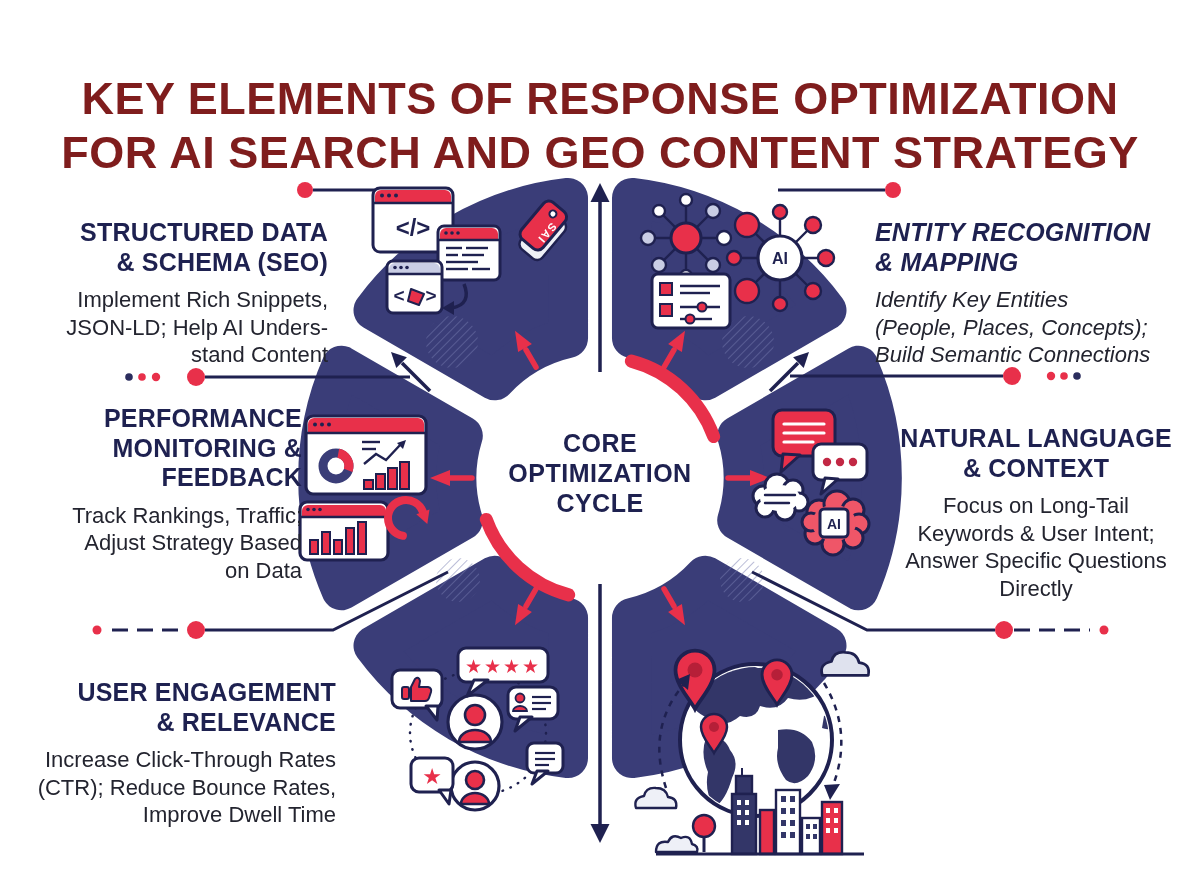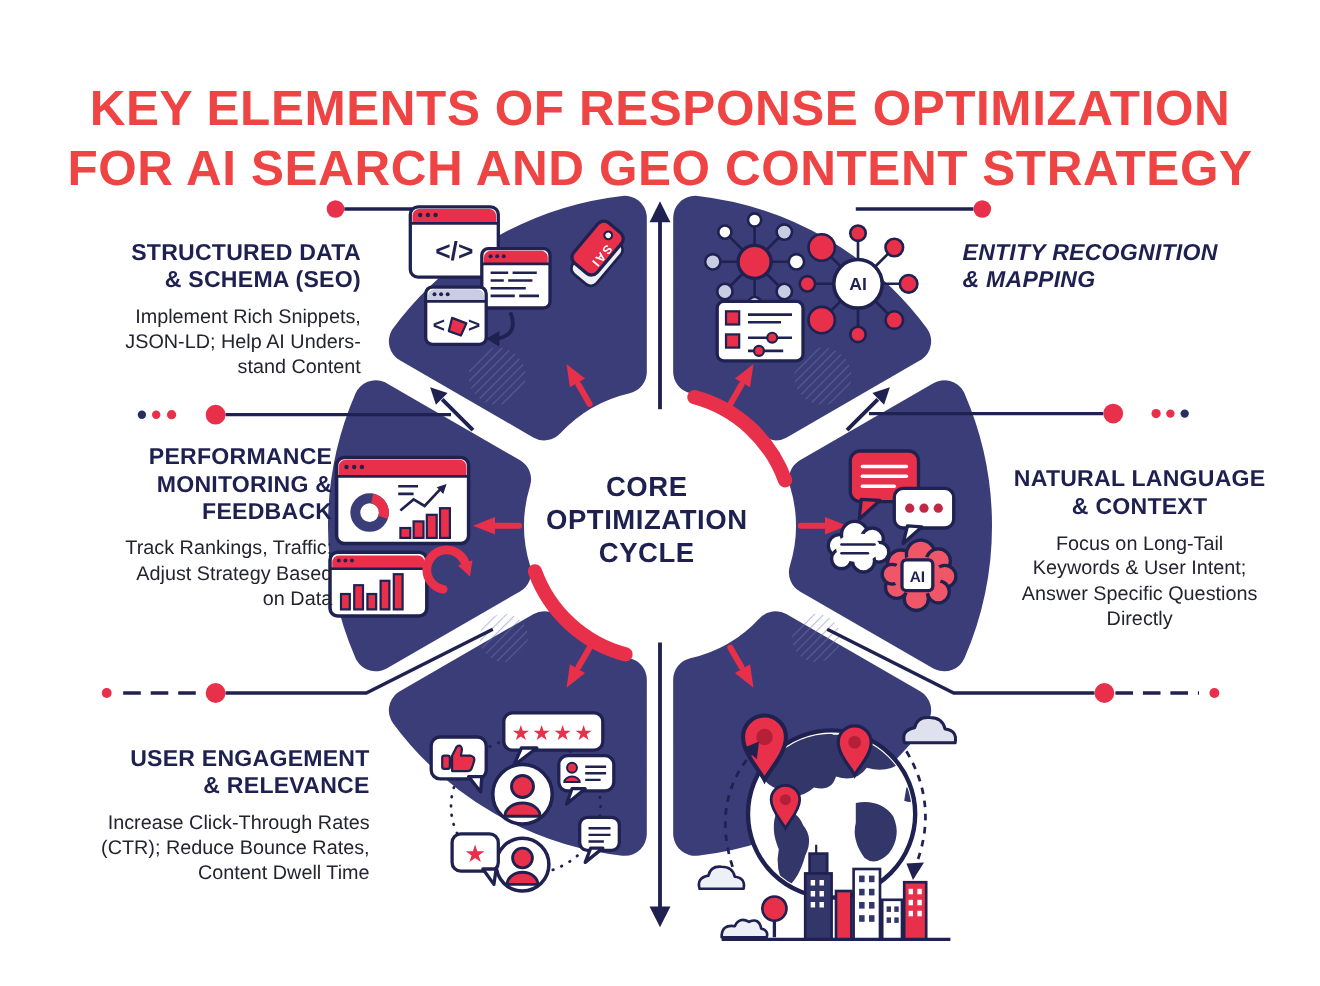--- a/index.html
+++ b/index.html
@@ -2,35 +2,35 @@
 <html><head>
 <meta charset="utf-8">
 <style>
   html,body { margin:0; padding:0; background:#ffffff; }
   .canvas {
     position:relative; width:1200px; height:896px; background:#ffffff;
     font-family:"Liberation Sans", sans-serif; overflow:hidden;
   }
   .title {
     position:absolute; top:42px; left:0; width:1200px; text-align:center;
-    font-weight:bold; font-size:45px; line-height:1.2; color:#ef4444;
+    font-weight:bold; font-size:45px; line-height:1.2; color:#7f1d1d;
     letter-spacing:0.5px; white-space:pre-line;
   }
   .center-label {
-    position:absolute; left:486px; top:428px; width:204px; text-align:center;
+    position:absolute; left:498px; top:428px; width:204px; text-align:center;
     font-weight:bold; font-size:25px; line-height:1.2; color:#1e2150;
     letter-spacing:0.5px; white-space:pre-line;
   }
   .section { position:absolute; }
   .section h2 {
-    margin:0 0 9px 0; font-size:21px; font-weight:bold; color:#1e2150;
+    margin:0 0 9px 0; font-size:25px; font-weight:bold; color:#1e2150;
     line-height:1.18; white-space:pre-line; letter-spacing:0.2px;
   }
   .section p {
-    margin:0; font-size:18px; color:#23242f; line-height:1.26; white-space:pre-line;
+    margin:0; font-size:22px; color:#23242f; line-height:1.26; white-space:pre-line;
   }
   .align-right { text-align:right; }
   .s1 { left:58px;  top:218px; width:270px; }
   .s2 { left:875px; top:218px; width:300px;font-style:italic; }
   .s3 { left:36px;  top:404px; width:266px; }
   .s4 { left:886px; top:424px; width:300px;text-align:center; }
   .s5 { left:36px;  top:678px; width:300px; }
   .s6 { left:874px; top:684px; width:305px; }
   .bg-svg, .icon-svg { position:absolute; }
 </style>
@@ -485,20 +485,23 @@
     <h2>STRUCTURED DATA
 &amp; SCHEMA (SEO)</h2>
     <p>Implement Rich Snippets,
 JSON-LD; Help AI Unders-
 stand Content</p>
   </div>
 
   <div class="section s2">
     <h2>ENTITY RECOGNITION
 &amp; MAPPING</h2>
+    <p>Identify Key Entities
+(People, Places, Concepts);
+Build Semantic Connections</p>
   </div>
 
   <div class="section s3 align-right">
     <h2>PERFORMANCE
 MONITORING &amp;
 FEEDBACK</h2>
     <p>Track Rankings, Traffic;
 Adjust Strategy Based
 on Data</p>
   </div>
@@ -510,17 +513,17 @@
 Keywords &amp; User Intent;
 Answer Specific Questions
 Directly</p>
   </div>
 
   <div class="section s5 align-right">
     <h2>USER ENGAGEMENT
 &amp; RELEVANCE</h2>
     <p>Increase Click-Through Rates
 (CTR); Reduce Bounce Rates,
-Content Dwell Time</p>
+Improve Dwell Time</p>
   </div>
 
 
 </div>
 
 </body></html>

